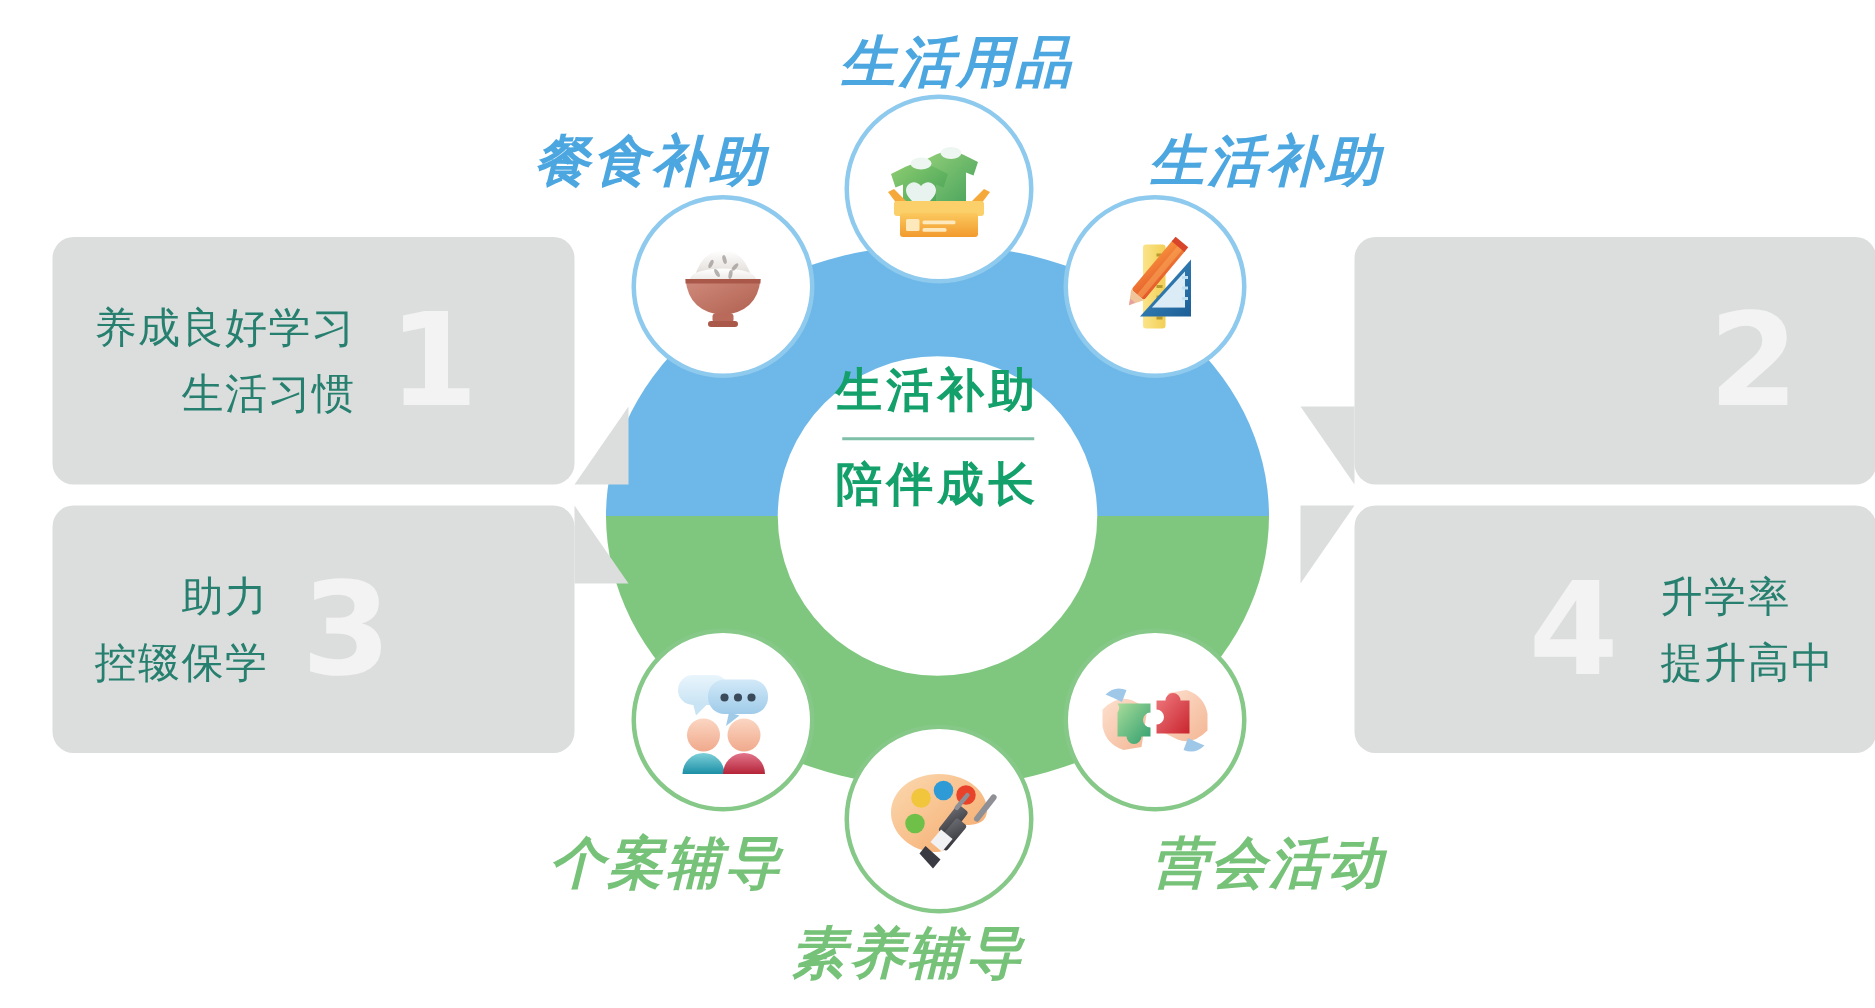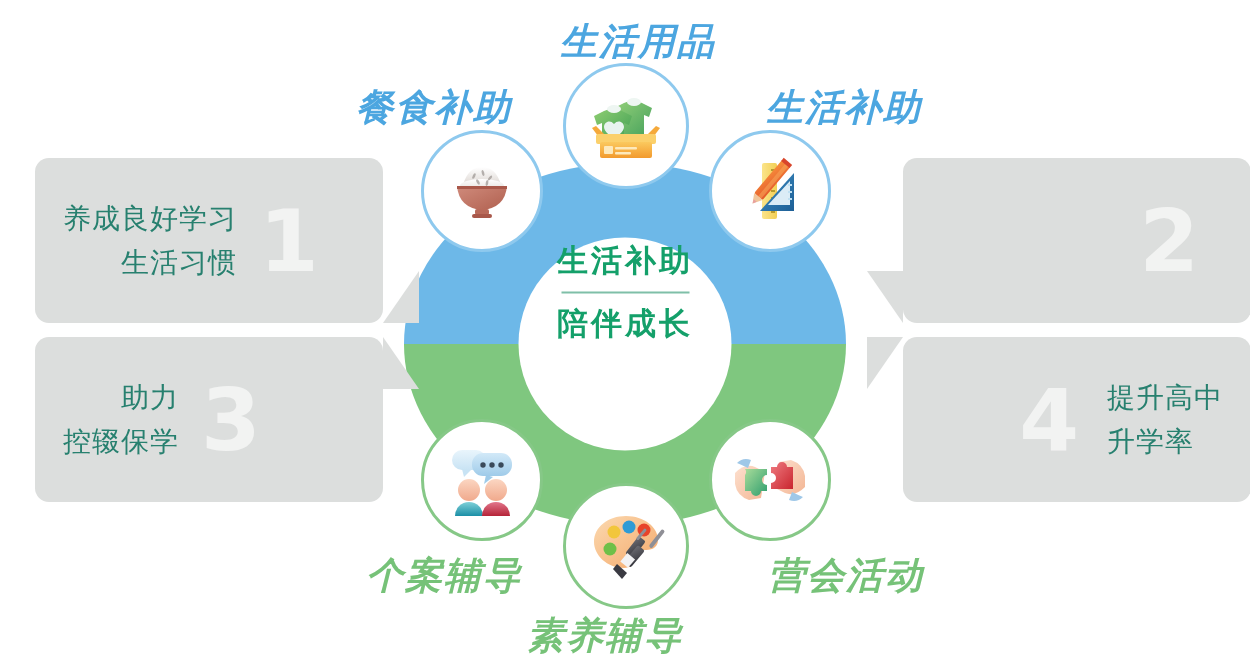--- a/index.html
+++ b/index.html
@@ -450,17 +450,17 @@
     </div>
     <div class="callout-number">3</div>
   </div>
 </div>
 
 <div class="callout right" id="callout-4" style="left:903px; top:337px;">
   <div class="callout-tail"></div>
   <div class="callout-inner">
     <div class="callout-number">4</div>
     <div class="callout-text">
+      <div>升学率</div>
       <div>提升高中</div>
-      <div>升学率</div>
     </div>
   </div>
 </div>
 
 </body></html>

